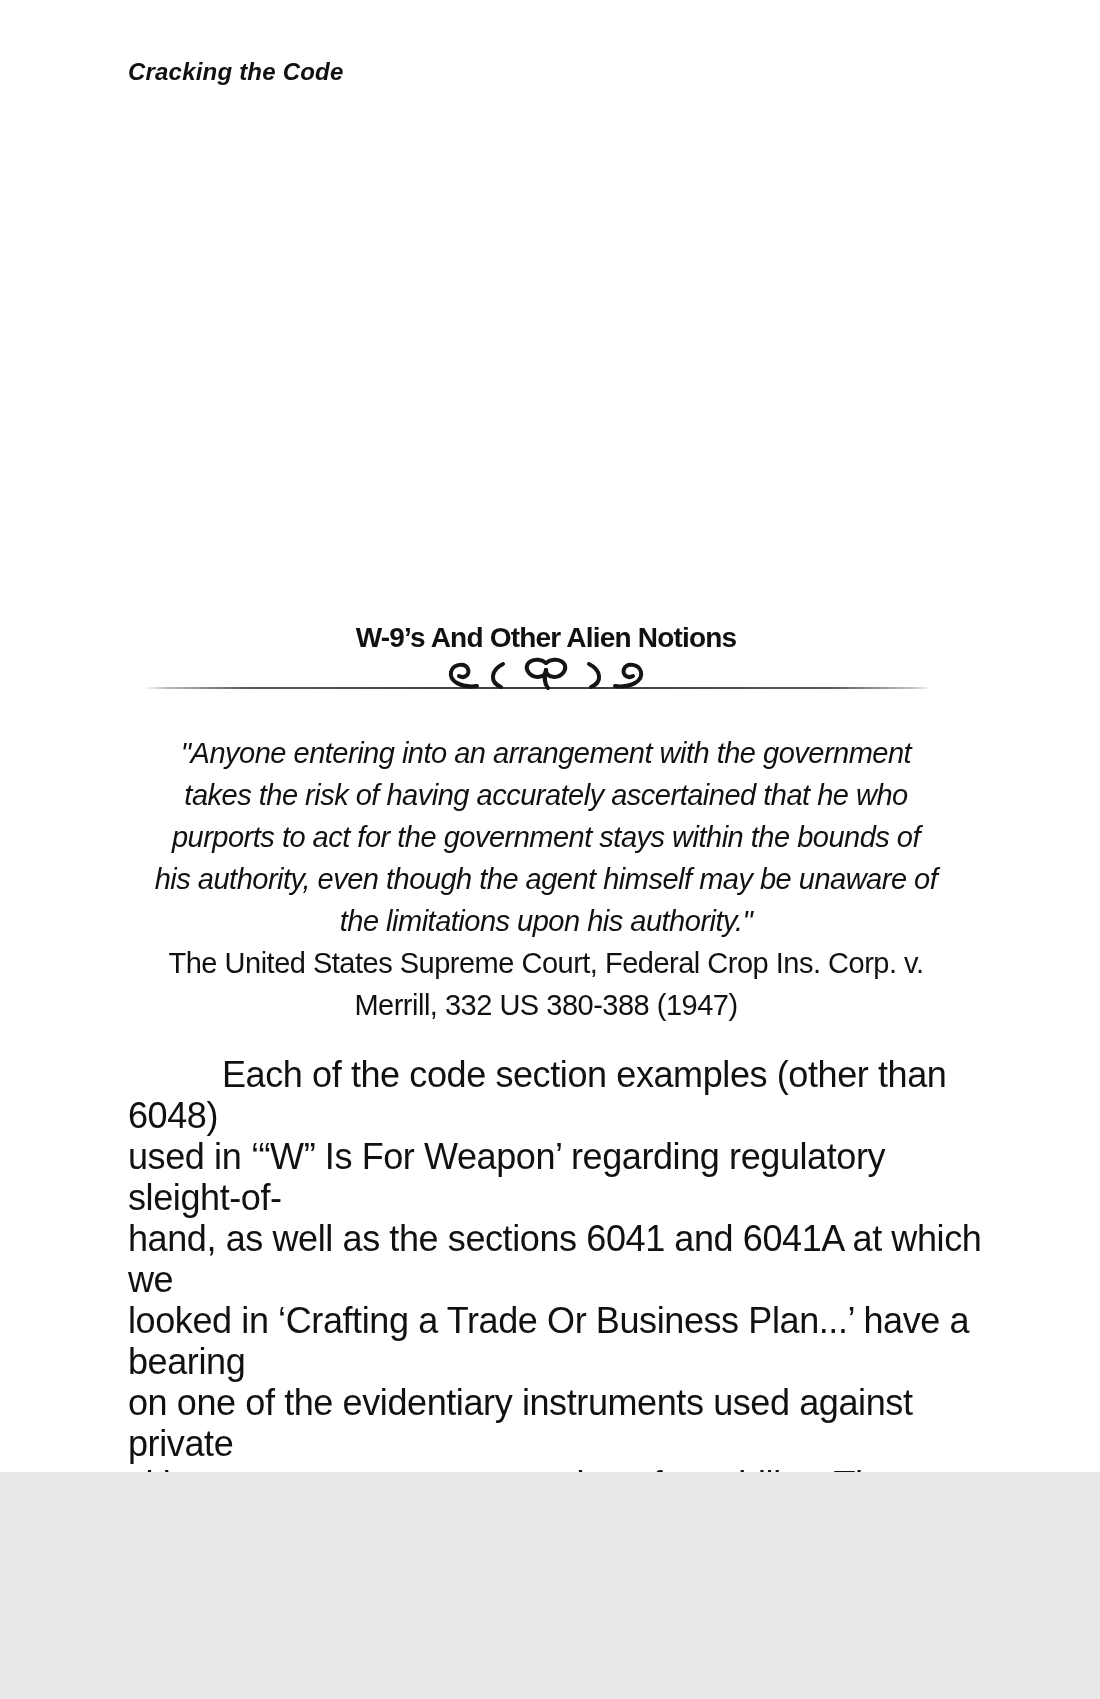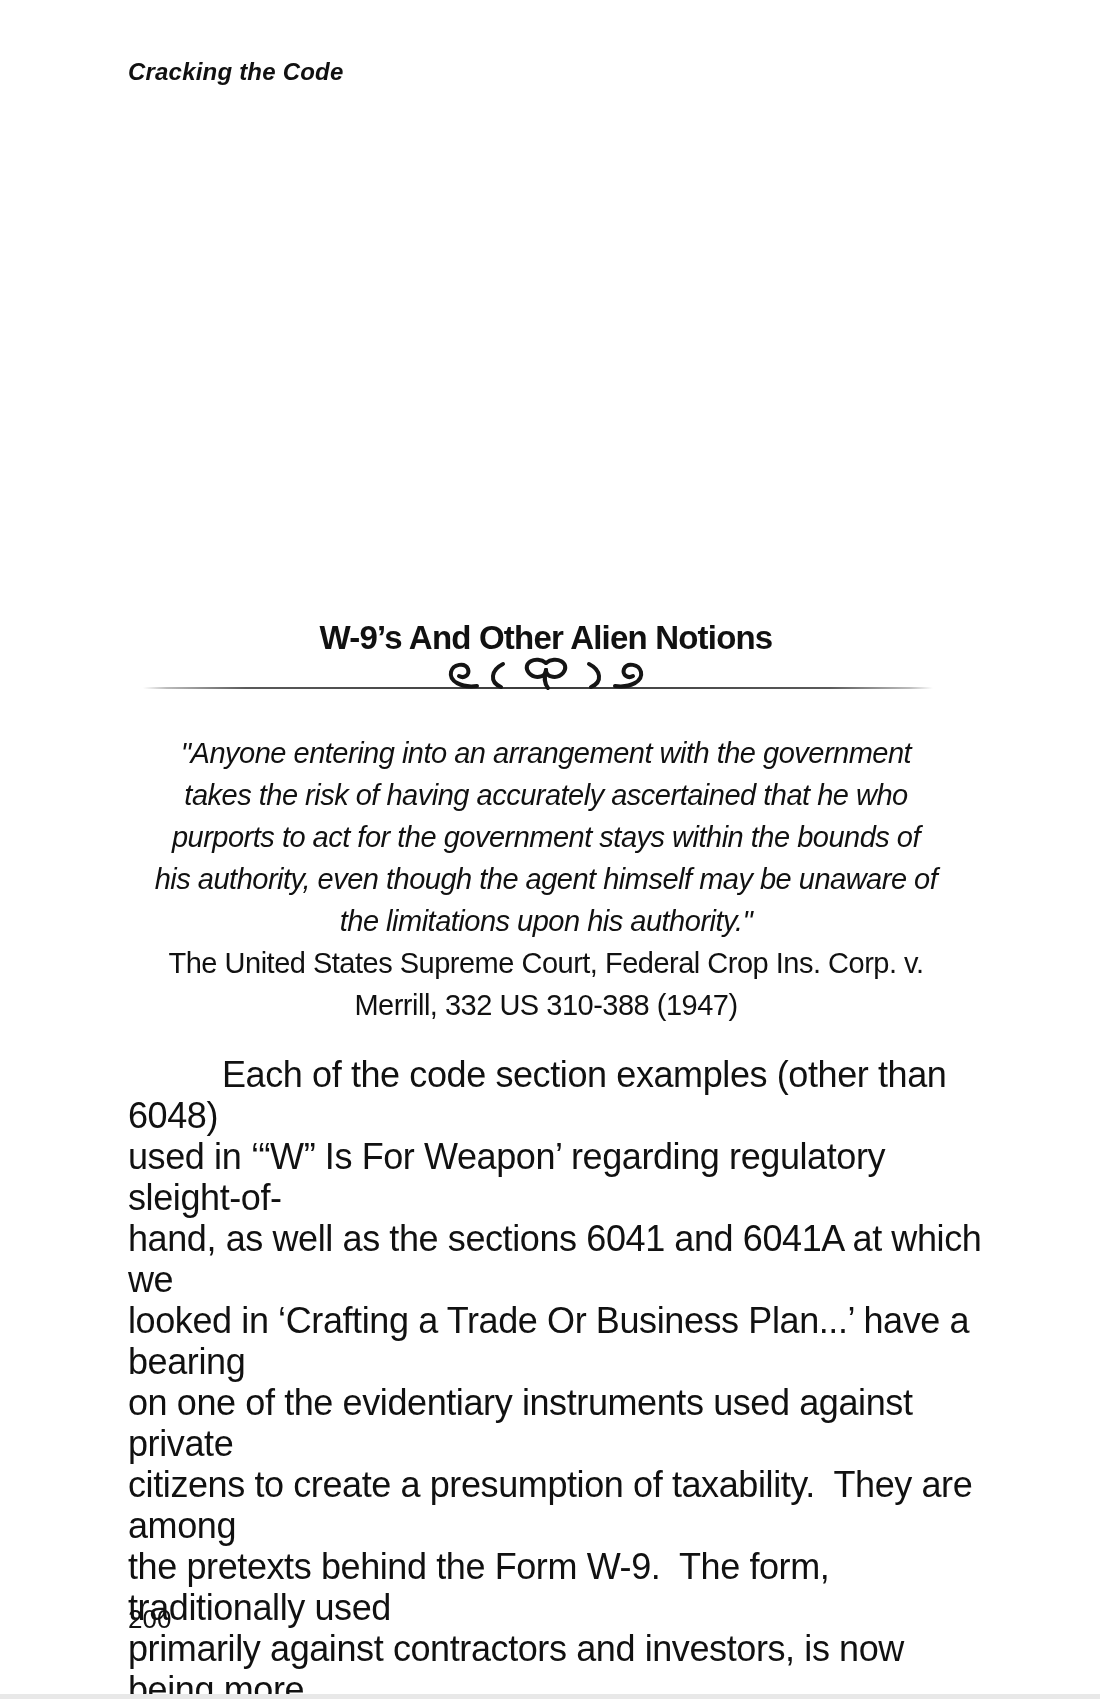--- a/index.html
+++ b/index.html
@@ -3,21 +3,21 @@
 <meta charset="utf-8">
 <style>
   html, body {
     margin: 0;
     padding: 0;
     background: #e8e8e8;
   }
   .page {
     position: relative;
     width: 1100px;
-    height: 1694px;
+    height: 1472px;
     margin: 0 auto;
     background: #ffffff;
     color: #111111;
     font-family: "Liberation Sans", sans-serif;
     overflow: hidden;
   }
   .running-header {
     position: absolute;
     left: 128px;
     top: 58px;
@@ -27,21 +27,21 @@
     letter-spacing: 0.2px;
   }
   .center-col {
     position: absolute;
     left: 0;
     width: 1092px;
     text-align: center;
   }
   .chapter-title {
     top: 620px;
-    font-size: 33px;
+    font-size: 28px;
     font-weight: bold;
     letter-spacing: -0.8px;
     line-height: 36px;
   }
   .ornament-wrap {
     top: 656px;
     height: 36px;
     display: flex;
     justify-content: center;
     align-items: flex-start;
@@ -123,21 +123,21 @@
     </svg>
   </div>
 
   <div class="center-col epigraph-quote">"Anyone entering into an arrangement with the government
 takes the risk of having accurately ascertained that he who
 purports to act for the government stays within the bounds of
 his authority, even though the agent himself may be unaware of
 the limitations upon his authority."</div>
 
   <div class="center-col quote-attribution">The United States Supreme Court, Federal Crop Ins. Corp. v.
-Merrill, 332 US 310-388 (1947)</div>
+Merrill, 332 US 380-388 (1947)</div>
 
   <div class="body-paragraph">Each of the code section examples (other than 6048)
 used in ‘“W” Is For Weapon’ regarding regulatory sleight-of-
 hand, as well as the sections 6041 and 6041A at which we
 looked in ‘Crafting a Trade Or Business Plan...’ have a bearing
 on one of the evidentiary instruments used against private
 citizens to create a presumption of taxability.&nbsp; They are among
 the pretexts behind the Form W-9.&nbsp; The form, traditionally used
 primarily against contractors and investors, is now being more
 widely deployed.&nbsp; Due to a fairly new regulatory reform, one of

